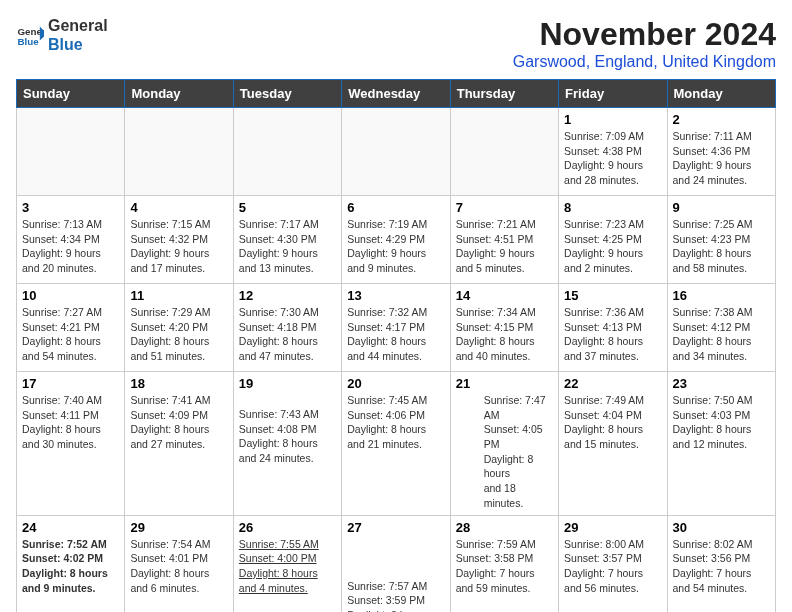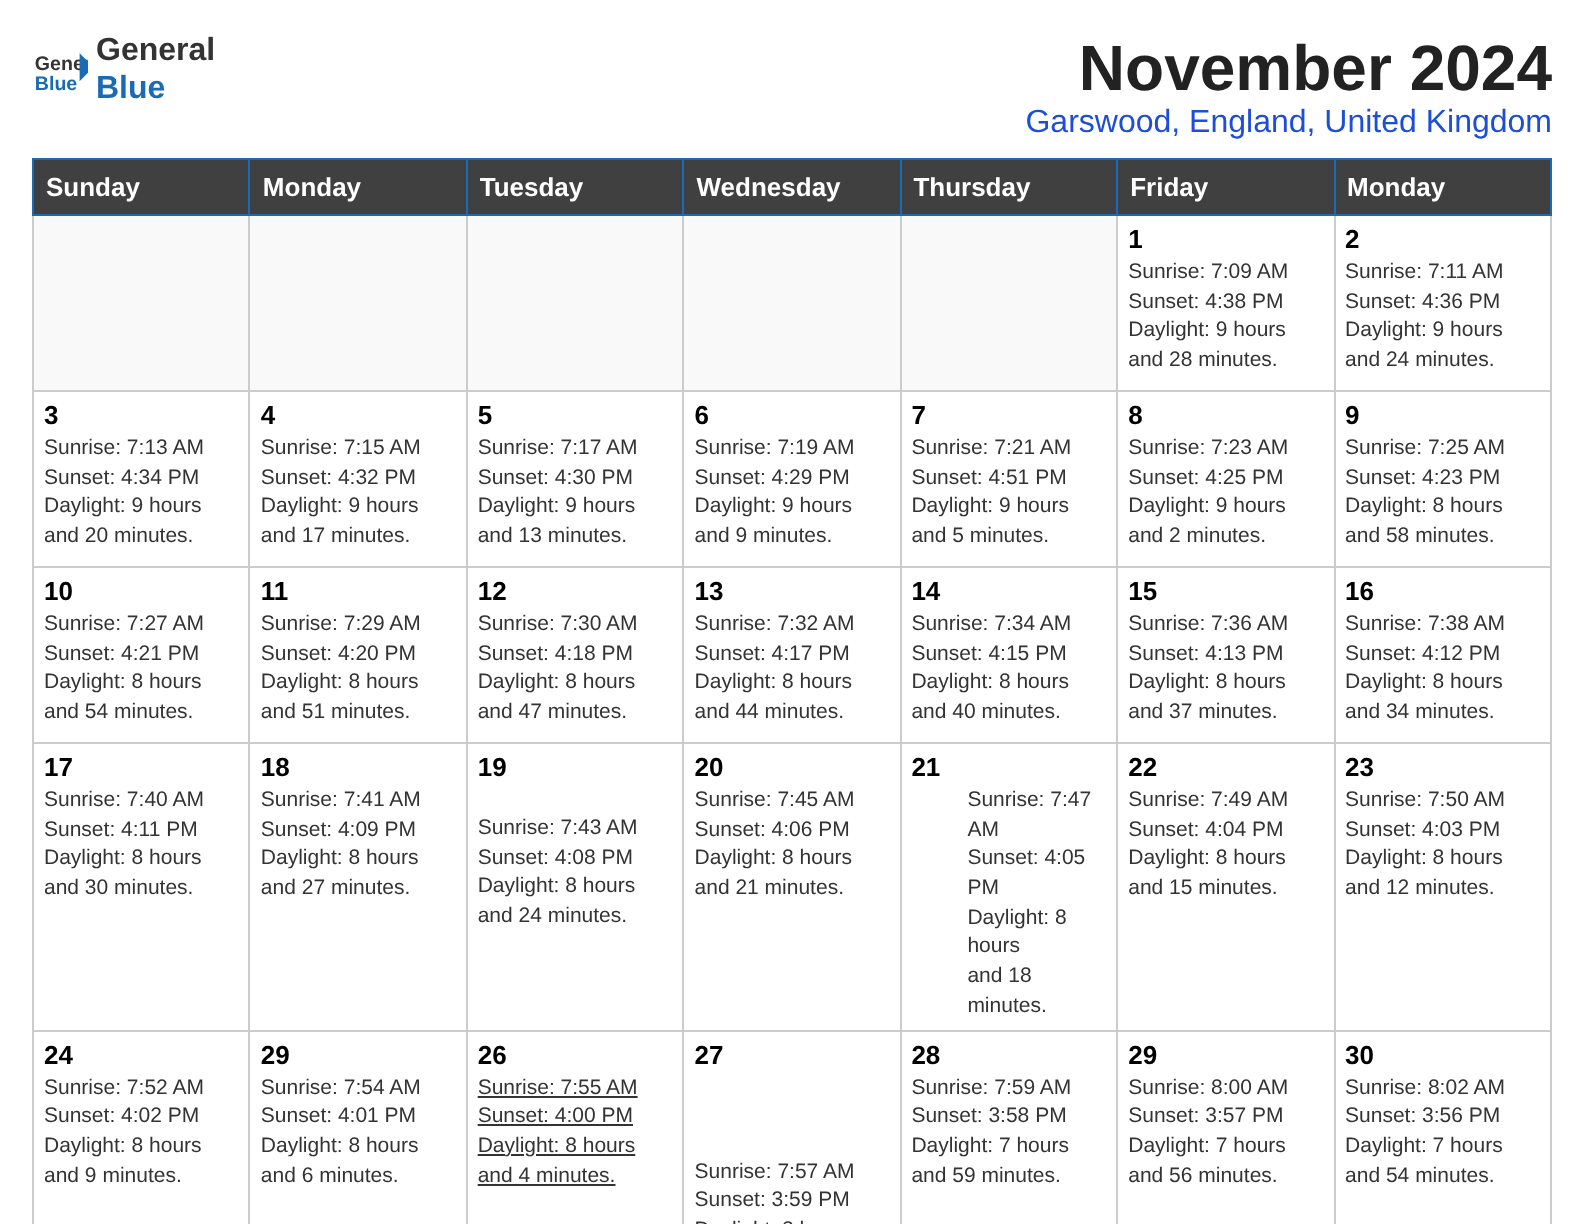--- a/index.html
+++ b/index.html
@@ -278,21 +278,21 @@
           <span class="day-number">23</span>
           <div class="day-info" style="white-space: pre-line;">Sunrise: 7:50 AM
 Sunset: 4:03 PM
 Daylight: 8 hours
 and 12 minutes.</div>
         </td>
       </tr>
       <tr>
         <td>
           <span class="day-number">24</span>
-          <div class="day-info" style="white-space: pre-line;">Sunrise: 7:52 AM
+          <div class="day-info" style="white-space: pre-line; font-weight: bold;">Sunrise: 7:52 AM
 Sunset: 4:02 PM
 Daylight: 8 hours
 and 9 minutes.</div>
         </td>
         <td>
           <span class="day-number">29</span>
           <div class="day-info" style="white-space: pre-line;">Sunrise: 7:54 AM
 Sunset: 4:01 PM
 Daylight: 8 hours
 and 6 minutes.</div>

